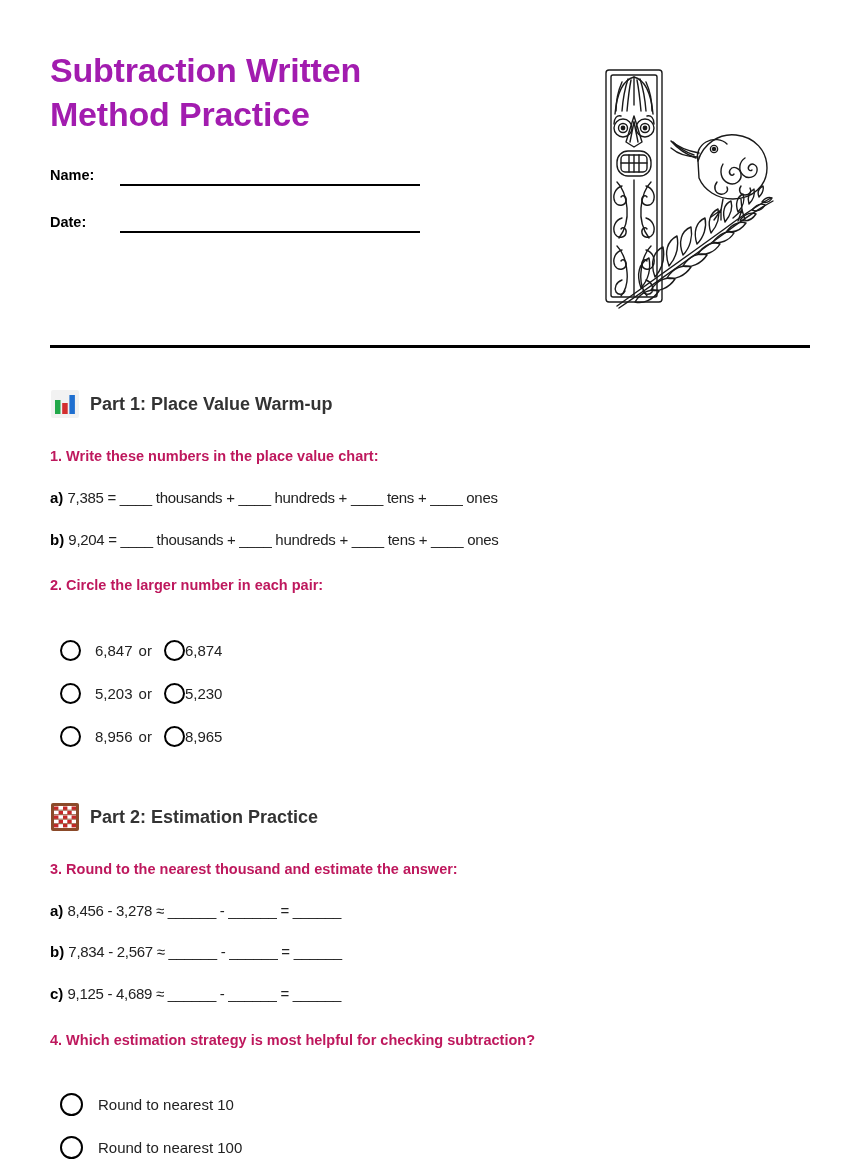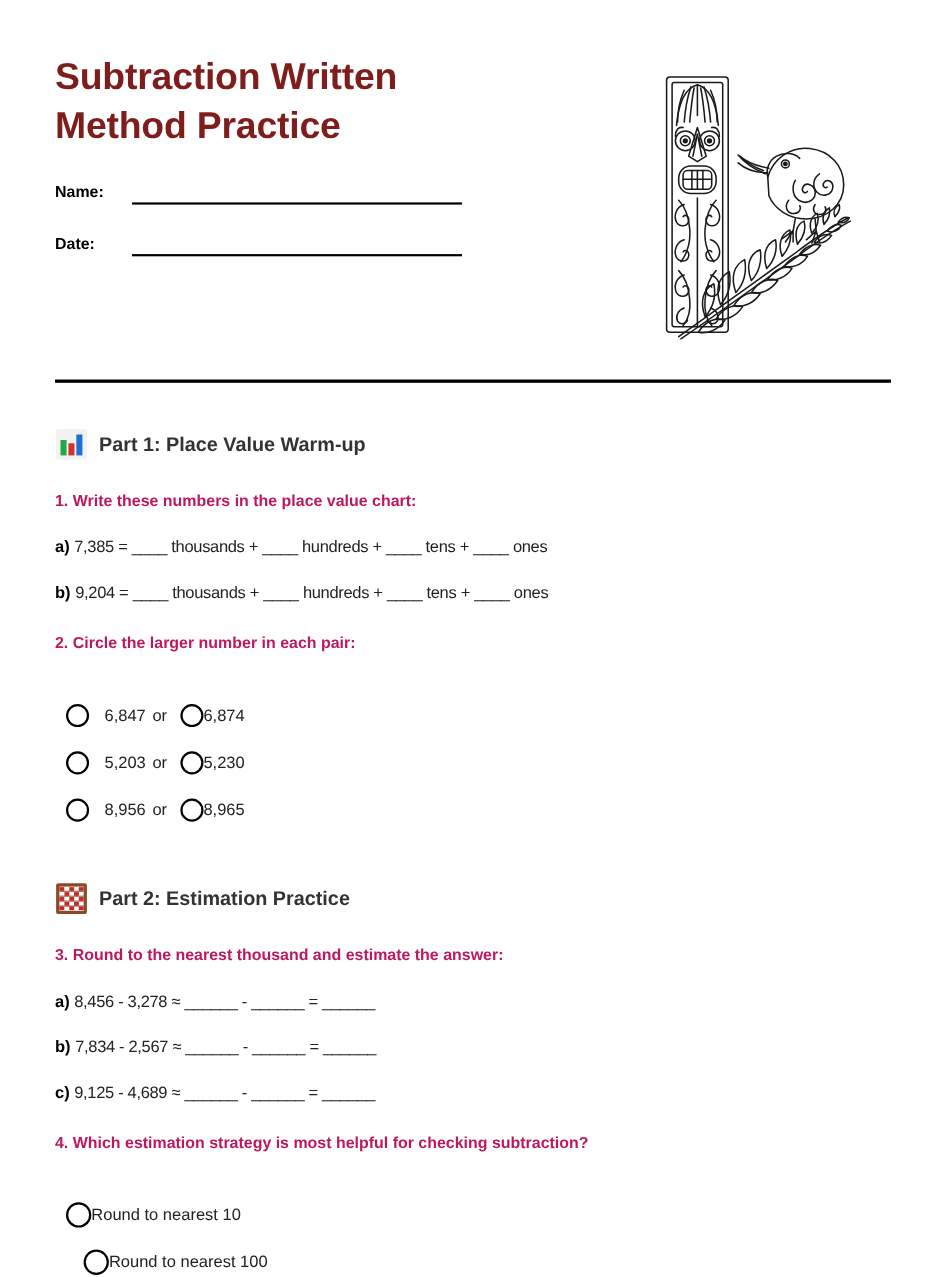--- a/index.html
+++ b/index.html
@@ -26,21 +26,21 @@
 
   
   .title {
     position: absolute;
     left: 50px;
     top: 48px;
     width: 420px;
     font-size: 34px;
     line-height: 44px;
     font-weight: bold;
-    color: #7f1d1d;
+    color: #a21caf;
     letter-spacing: -0.2px;
   }
 
   .field-row {
     position: absolute;
     left: 50px;
     height: 22px;
     display: flex;
     align-items: center;
   }
@@ -146,21 +146,21 @@
   .opt-text {
     font-size: 15px;
     color: #222222;
     line-height: 20px;
   }
 
   
   .pair-left  { margin-left: 14px; }
   .pair-right { margin-left: 0; }
   .pair-mid-circle { margin-left: 12px; }
-  .opt-label { }
+  .opt-label { margin-left: 15px; }
 </style>
 </head>
 <body>
 
 <div class="page">
 
   <div class="title">Subtraction Written Method Practice</div>
 
   <div class="field-row name">
     <span class="field-label">Name:</span>
@@ -377,18 +377,18 @@
     <span class="blank">9,125 - 4,689 ≈ ______ - ______ = ______</span>
   </div>
 
   <div class="prompt" style="top:1030px">4. Which estimation strategy is most helpful for checking subtraction?</div>
 
   <div class="opt-row" style="left:60px; top:1093px">
     <span class="circle lg"></span>
     <span class="opt-text opt-label">Round to nearest 10</span>
   </div>
 
-  <div class="opt-row" style="left:76px; top:1136px">
+  <div class="opt-row" style="left:60px; top:1136px">
     <span class="circle lg"></span>
     <span class="opt-text opt-label">Round to nearest 100</span>
   </div>
 
 </div>
 
 </body></html>

